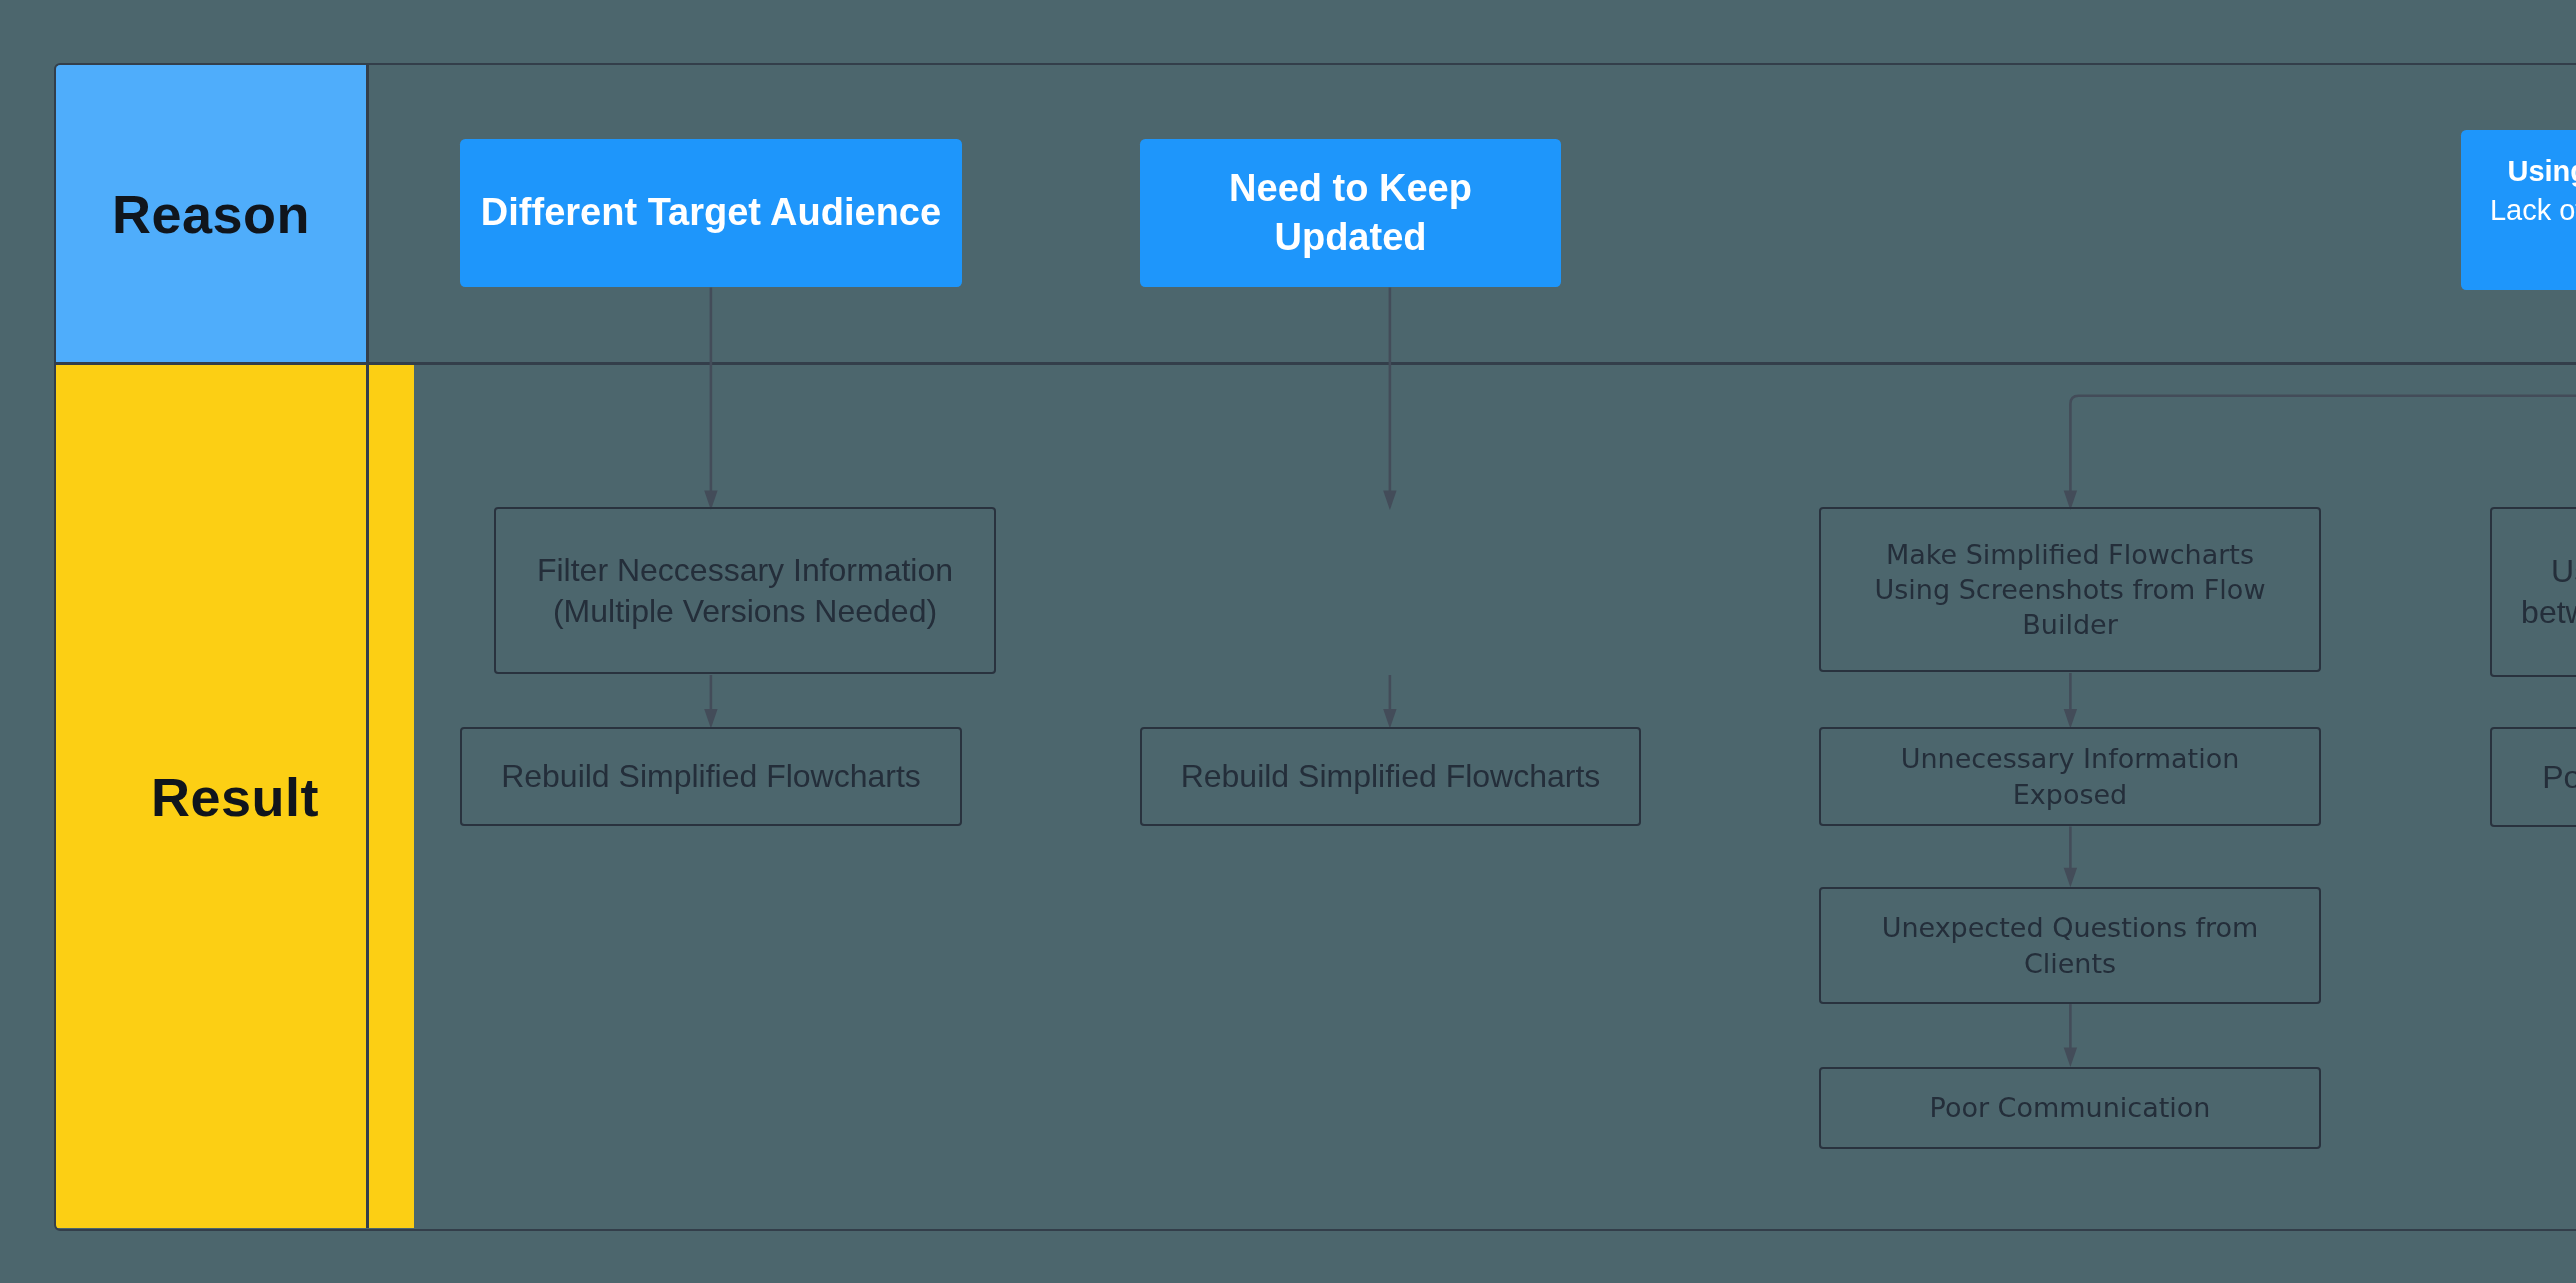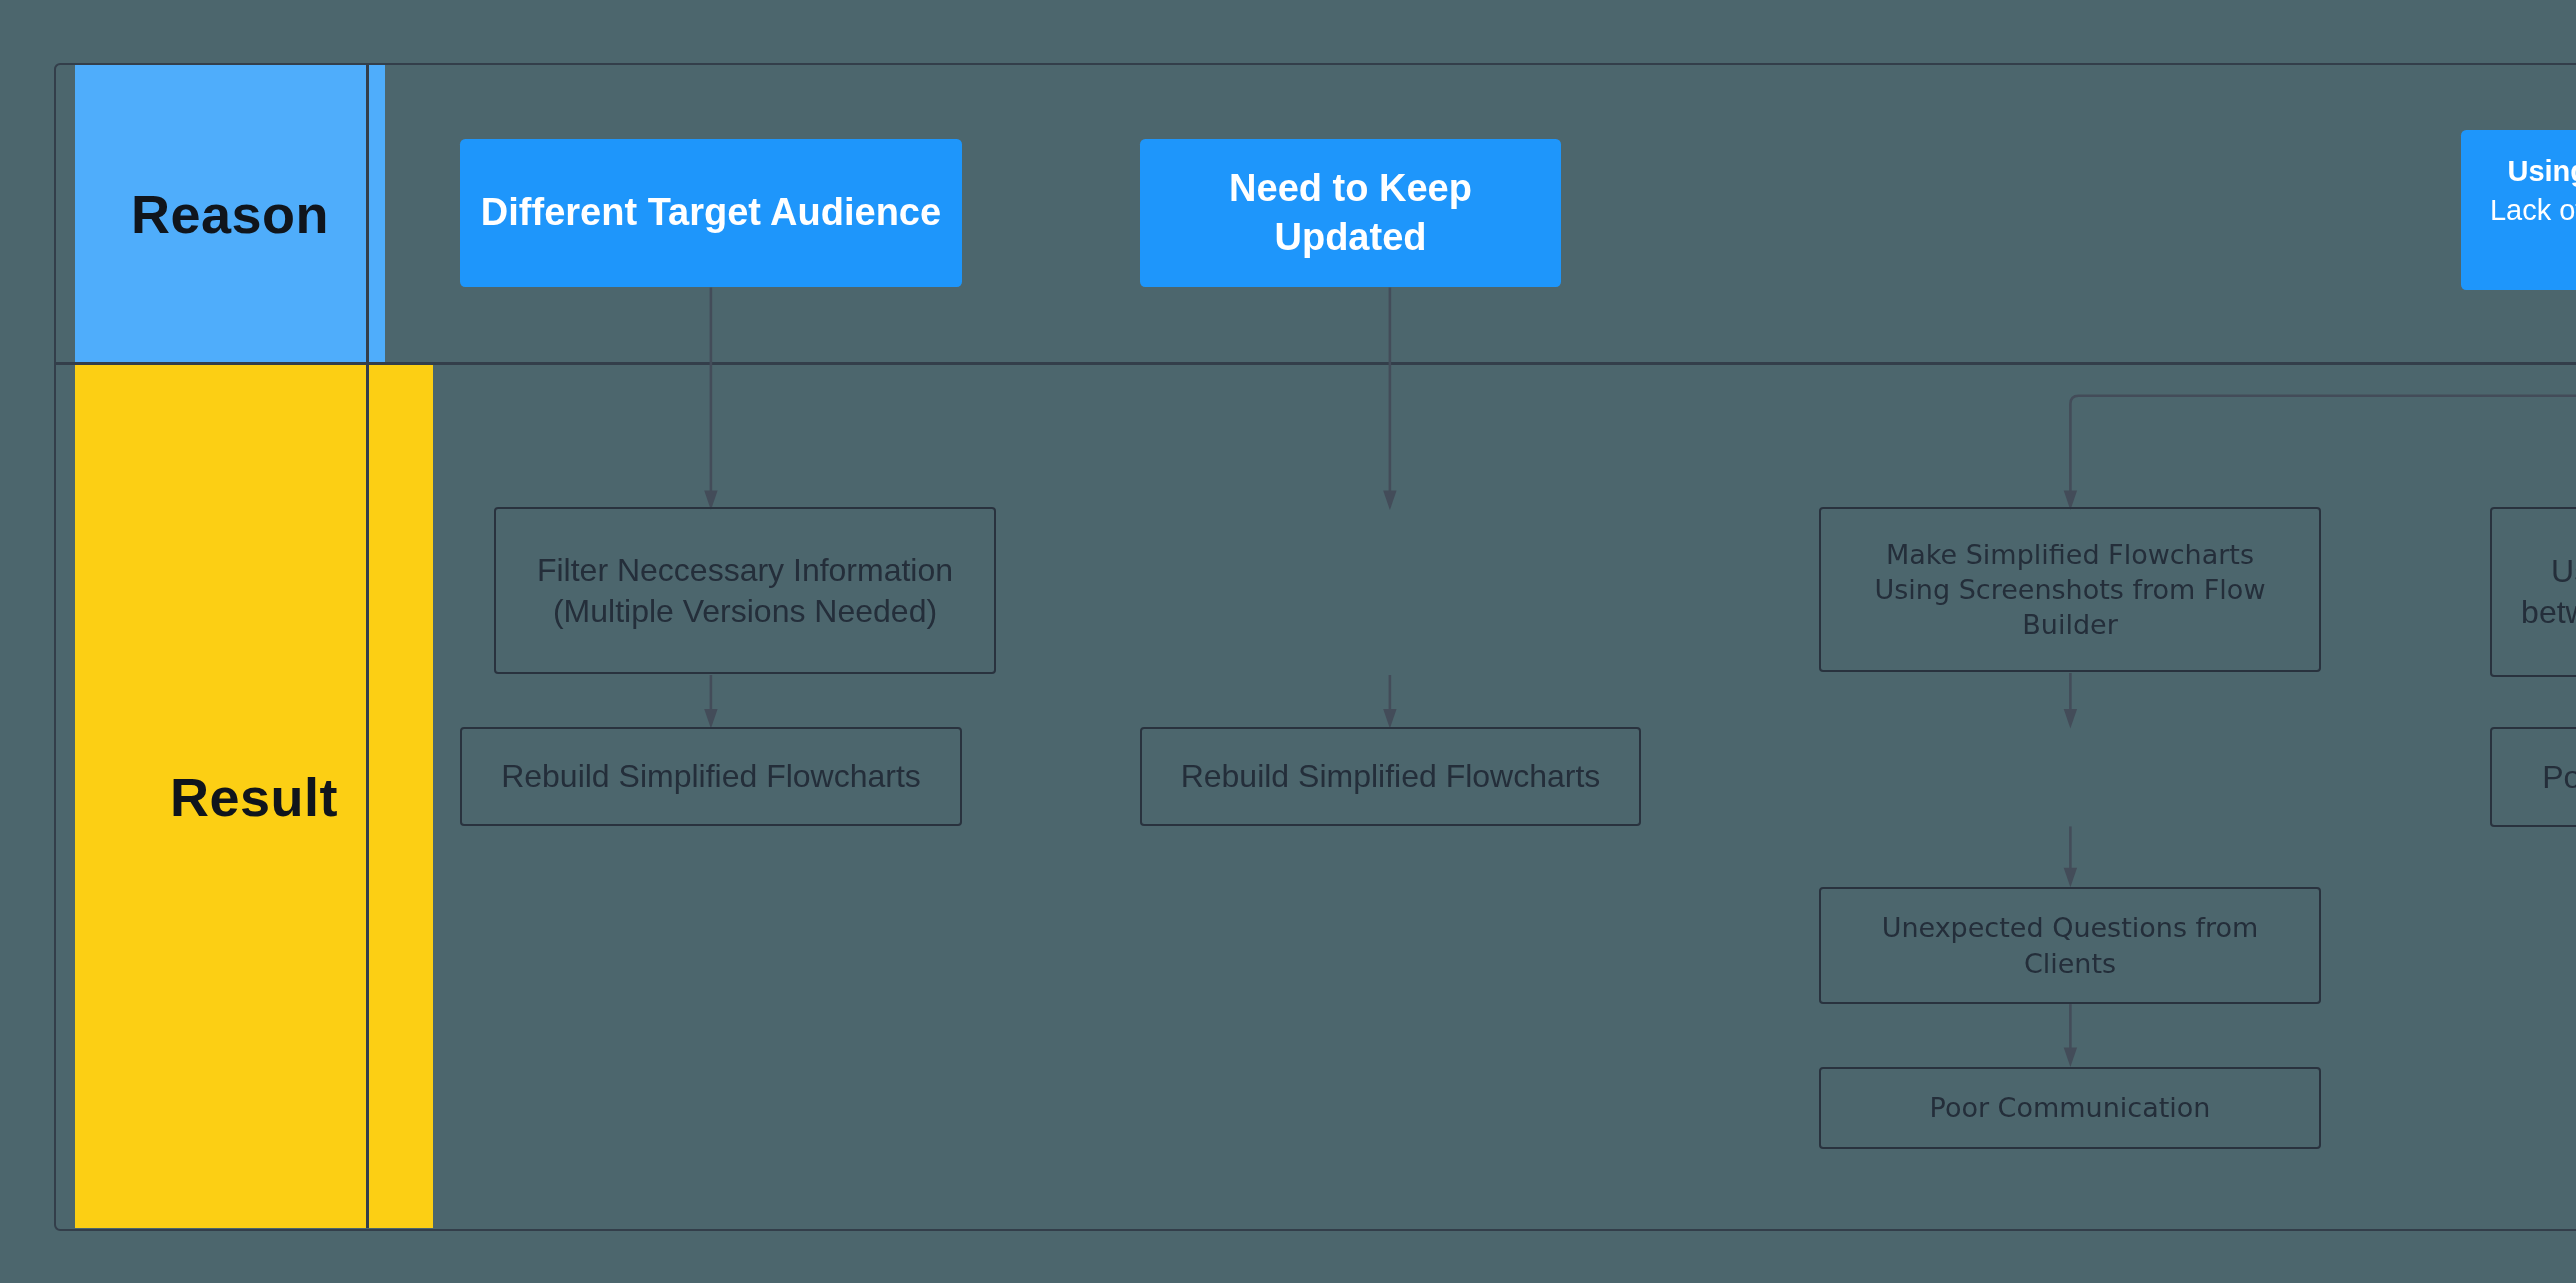--- a/index.html
+++ b/index.html
@@ -15,21 +15,21 @@
     --connector:#434C59;
   }
   *{box-sizing:border-box;margin:0;padding:0;}
   html,body{width:3757px;height:1284px;overflow:hidden;}
   body{background:var(--background);font-family:"Liberation Sans","DejaVu Sans",sans-serif;}
   .canvas{position:relative;width:3757px;height:1284px;background:var(--background);}
 
   
   .frame{position:absolute;left:54px;top:63px;width:3670px;height:1168px;
          border:2.6px solid var(--table-line);border-radius:6.2px;overflow:hidden;}
-  .cell{position:absolute;display:flex;align-items:center;justify-content:center;margin-left:19px;}
+  .cell{position:absolute;display:flex;align-items:center;justify-content:center;}
   .reason-cell{left:0;top:0;width:310px;height:297px;background:var(--reason-header-fill);}
   .result-cell{left:0;top:300px;width:358px;height:863px;background:var(--result-header-fill);}
   .vline{position:absolute;left:310px;top:0;width:2.6px;height:1163px;background:var(--table-line);}
   .hline{position:absolute;left:0;top:297px;width:3665px;height:2.6px;background:var(--table-line);}
   .header-label{font-size:54px;font-weight:700;color:var(--header-text);letter-spacing:0.5px;}
 
   
   .node{position:absolute;display:flex;flex-direction:column;align-items:center;justify-content:center;
         text-align:center;}
   .blue-node{background:var(--reason-node-fill);color:var(--node-text);font-weight:700;
@@ -115,20 +115,23 @@
     <div>Rebuild Simplified Flowcharts</div>
   </div>
 
   <div class="node result-node" style="left:1140px;top:727px;width:501px;height:99px;">
     <div>Rebuild Simplified Flowcharts</div>
   </div>
 
   <div class="node result-node wide" style="left:1819px;top:507px;width:502px;height:165px;">
     <div>Make Simplified Flowcharts Using Screenshots from Flow Builder</div>
   </div>
+  <div class="node result-node wide" style="left:1819px;top:727px;width:502px;height:99px;">
+    <div>Unnecessary Information Exposed</div>
+  </div>
   <div class="node result-node wide" style="left:1819px;top:887px;width:502px;height:117px;text-align:center;">
     <div>Unexpected Questions from Clients</div>
   </div>
   <div class="node result-node wide" style="left:1819px;top:1067px;width:502px;height:82px;">
     <div>Poor Communication</div>
   </div>
 
   <div class="node result-node" style="left:2490px;top:507px;width:501px;height:170px;">
     <div>Use Spilt Screens or Jump between Tabs while Rebuilding</div>
   </div>

